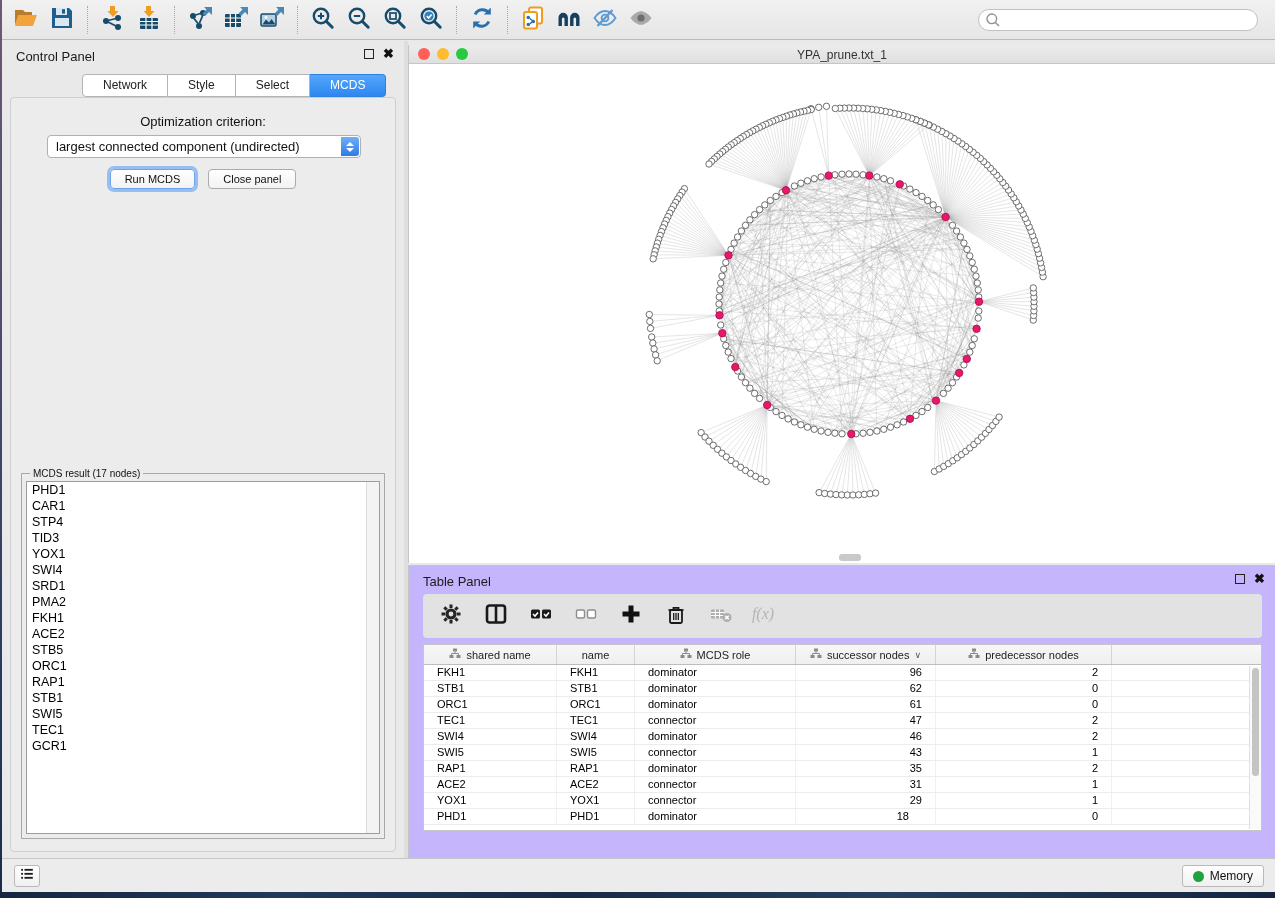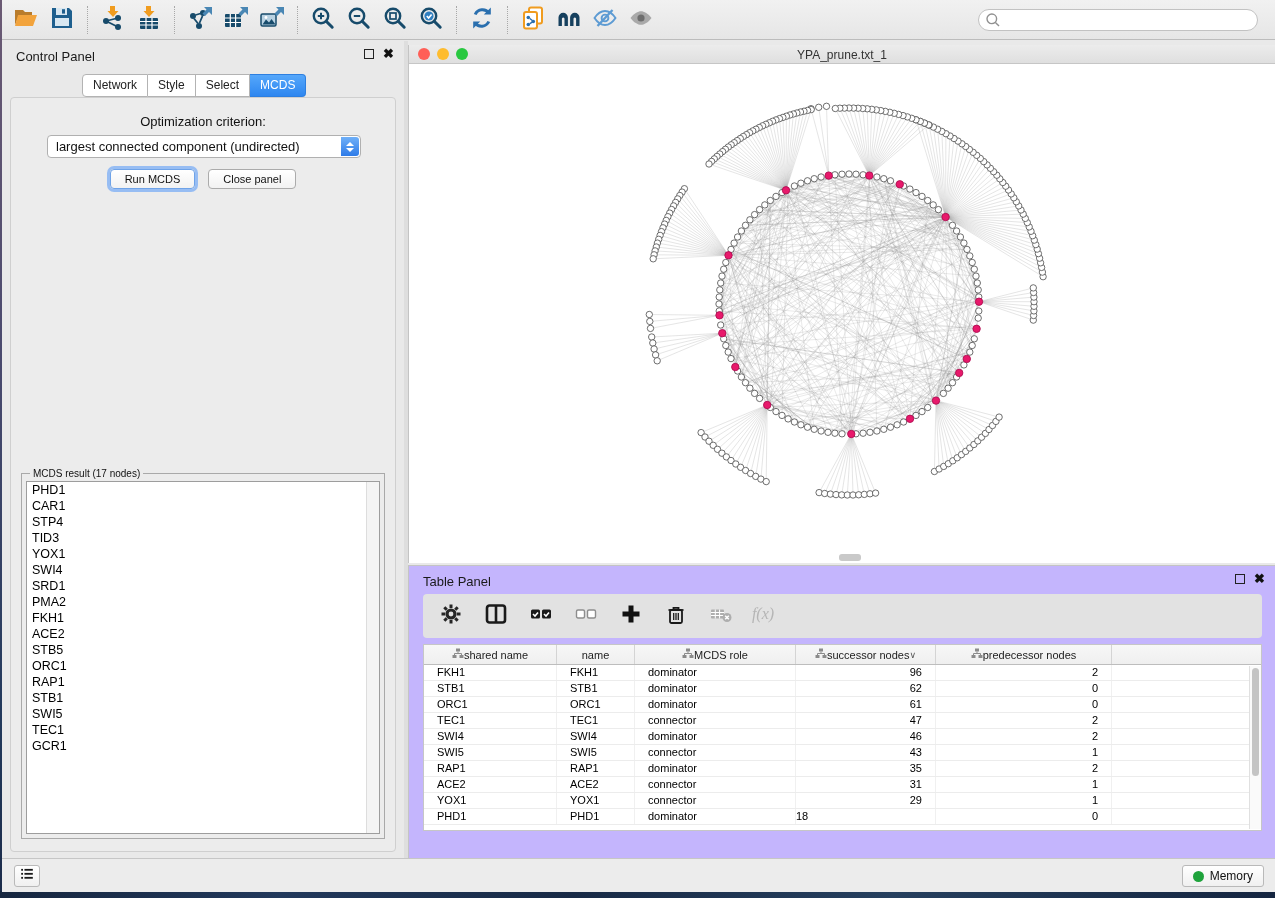--- a/index.html
+++ b/index.html
@@ -25,21 +25,21 @@
 
   
   #control-panel { position:absolute; left:0; top:41px; width:402px; bottom:34px; background:#e9e9e9;text-decoration:underline; }
   .panel-head { position:absolute; left:14px; top:8px; font-size:13px; color:#1a1a1a; }
   .win-btns { position:absolute; right:10px; top:8px; display:flex; gap:9px; align-items:center; }
   .float-btn { width:10px; height:10px; border:1.5px solid #222; }
   .close-btn { font-size:13px; font-weight:bold; color:#111; line-height:10px; }
 
   .tab-row { display:flex; }
   #cp-tabs { position:absolute; left:80px; top:33px; }
-  .tab { font-size:12px; padding:3px 10px; background:#fff; border:1px solid #b3b3b3;
+  .tab { font-size:12px; padding:3px 20px; background:#fff; border:1px solid #b3b3b3;
     border-left:none; color:#222; line-height:15px; }
   .tab:first-child { border-left:1px solid #b3b3b3; border-radius:4px 0 0 4px; }
   .tab:last-child { border-radius:0 4px 4px 0; }
   .tab.active { background:linear-gradient(180deg,#55a7fb,#2e87f0); color:#fff; border-color:#2d7fe0; }
 
   #cp-body { position:absolute; left:8px; right:8px; top:56px; bottom:6px;
     background:#ececec; border:1px solid #cfcfcf; border-radius:4px; }
   #opt-label { position:absolute; left:0; right:0; top:16px; text-align:center; font-size:13px; color:#111; }
   #opt-select { position:absolute; left:36px; top:37px; width:314px; height:23px; background:#fff;
     border:1px solid #b0b0b0; border-radius:4px; font-size:13px; color:#111;
@@ -81,21 +81,21 @@
   #table-panel { position:absolute; left:406px; right:0; top:565px; bottom:34px; background:#c4b5fd;
     border-left:1px solid #c4c4c4; border-top:1px solid #c4c4c4; }
   #tp-toolbar { position:absolute; left:14px; right:13px; top:28px; height:44px; background:#e2e2e2;
     border-radius:4px; display:flex; align-items:center; padding-left:14px; gap:17px; }
   .tpt-btn { width:28px; height:28px; display:flex; align-items:center; justify-content:center; }
   .tpt-btn svg { width:22px; height:22px; }
 
   #node-table { position:absolute; left:14px; right:13px; top:78px; height:187px; background:#fff;
     border:1px solid #c6c6c6; overflow:hidden; }
   #nt-header { display:flex; height:20px; border-bottom:1px solid #bdbdbd; background:linear-gradient(180deg,#f7f7f7,#efefef); }
-  .nt-hcell { display:flex; align-items:center; justify-content:center; font-size:11px;
+  .nt-hcell { display:flex; align-items:center; justify-content:center; gap:5px; font-size:11px;
     color:#222; border-right:1px solid #d4d4d4; height:100%; }
   .nt-hcell svg { width:12px; height:11px; }
   .sort-ind { font-size:9px; color:#555; }
   .nt-row { display:flex; height:16px; border-bottom:1px solid #ececec; }
   .nt-cell { font-size:11px; color:#000; line-height:15px; border-right:1px solid #f0f0f0;
     white-space:nowrap; overflow:hidden; }
   #nt-vscroll { position:absolute; right:0; top:21px; bottom:1px; width:12px; background:#fafafa; border-left:1px solid #e0e0e0; }
   #nt-vthumb { position:absolute; left:2px; right:2px; top:2px; height:108px; background:#c4c4c4; border-radius:4px; }
 
   #tp-tabs { position:absolute; left:0; right:0; top:267px; display:flex; justify-content:center; }
@@ -1374,21 +1374,21 @@
             <div class="nt-cell" style="width:133px;padding-left:13px;text-align:left;">YOX1</div>
             <div class="nt-cell" style="width:78px;padding-left:13px;text-align:left;">YOX1</div>
             <div class="nt-cell" style="width:161px;padding-left:13px;text-align:left;">connector</div>
             <div class="nt-cell" style="width:140px;padding-right:13px;text-align:right;">29</div>
             <div class="nt-cell" style="width:176px;padding-right:13px;text-align:right;">1</div>
           </div>
           <div class="nt-row">
             <div class="nt-cell" style="width:133px;padding-left:13px;text-align:left;">PHD1</div>
             <div class="nt-cell" style="width:78px;padding-left:13px;text-align:left;">PHD1</div>
             <div class="nt-cell" style="width:161px;padding-left:13px;text-align:left;">dominator</div>
-            <div class="nt-cell" style="width:140px;padding-right:13px;text-align:left;">18</div>
+            <div class="nt-cell" style="width:140px;padding-right:26px;text-align:right;">18</div>
             <div class="nt-cell" style="width:176px;padding-right:13px;text-align:right;">0</div>
           </div>
         </div>
       <div id="nt-vscroll">
         <div id="nt-vthumb"></div>
       </div>
     </div>
   </div>
 
   <div id="status-bar">

